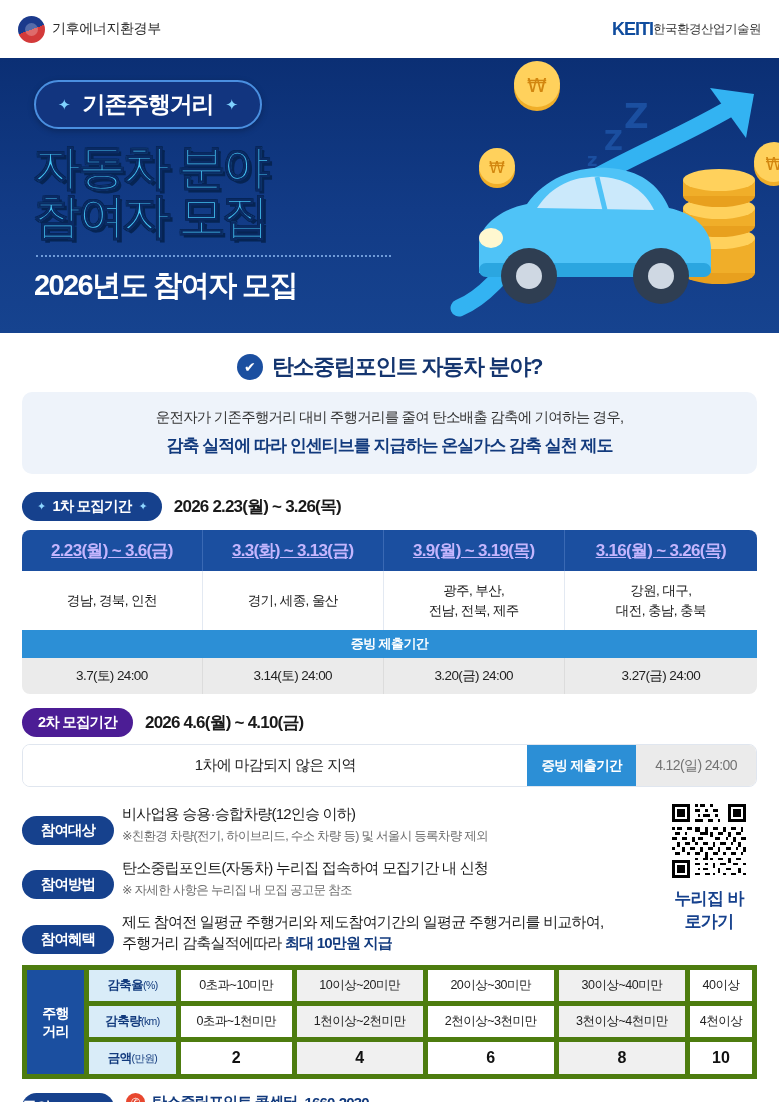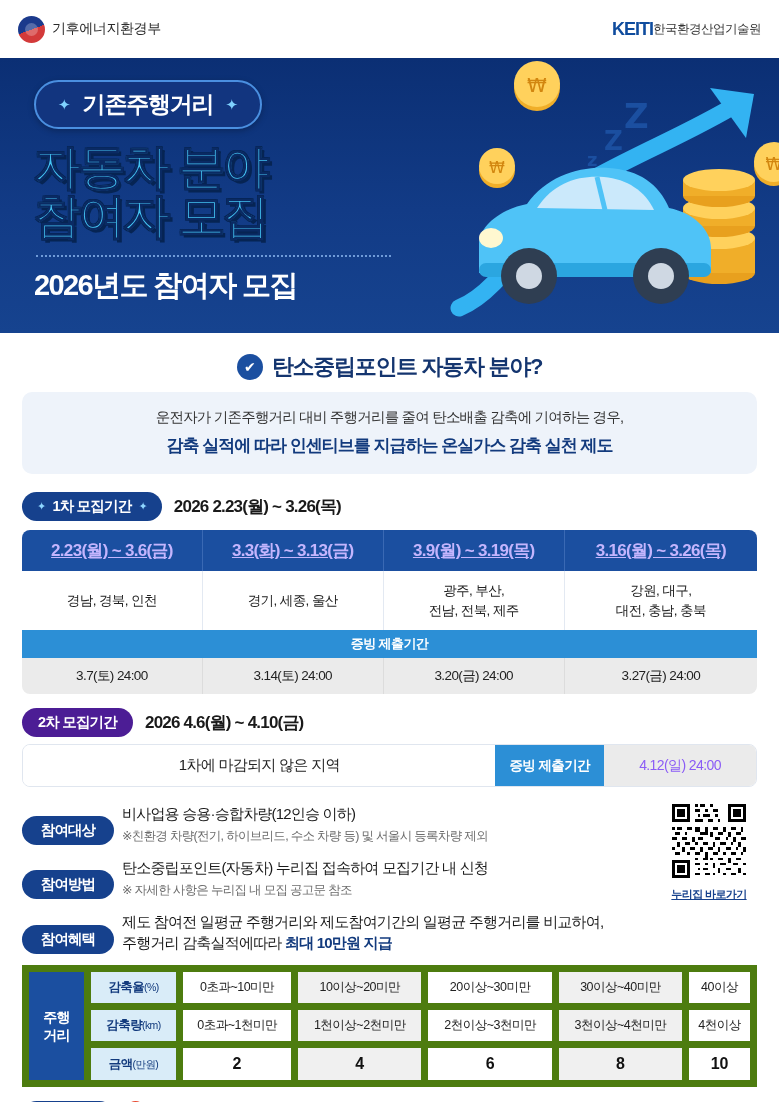--- a/index.html
+++ b/index.html
@@ -150,47 +150,47 @@
   .r2-left {
     flex: 1; background: #fff; display: flex; align-items: center; justify-content: center;
     font-size: 15px; color: #222; letter-spacing: -0.7px; padding: 11px 0;
   }
   .r2-mid {
     background: #2c8fd6; color: #fff; font-size: 13.5px; font-weight: bold;
     display: flex; align-items: center; justify-content: center;
     padding: 0 14px; letter-spacing: -0.6px; white-space: nowrap;
   }
   .r2-right {
-    background: #ebebeb; color: #8b5cf6; font-size: 14px;
+    background: #ebebeb; color: #737373; font-size: 14px;
     display: flex; align-items: center; justify-content: center;
-    width: 152px; letter-spacing: -0.6px;
+    width: 120px; letter-spacing: -0.6px;
   }
 
   
   .info-wrap { position: relative; margin-top: 15px; }
   .info-row { display: flex; align-items: flex-end; gap: 8px; margin-bottom: 11px; }
   .info-chip {
     background: #16418d; color: #fff; border-radius: 16px;
     padding: 5px 0; width: 92px; text-align: center; flex: none;
     font-size: 14.5px; font-weight: bold; letter-spacing: -0.9px;
   }
   .info-body { flex: 1; padding-top: 1px; }
   .info-main { font-size: 15px; color: #1a1a1a; letter-spacing: -0.8px; line-height: 1.45; }
   .info-main b { color: #123a7d; }
   .info-sub { font-size: 12.5px; color: #6d6d6d; letter-spacing: -0.7px; margin-top: 3px; }
 
   .qr-block {
     position: absolute; right: 6px; top: 2px; width: 84px; text-align: center;
   }
   .qr-img { width: 74px; height: 74px; margin: 0 auto; }
-  .qr-caption { font-size: 11px; font-weight: bold; color: #16418d; margin-top: 5px; letter-spacing: -0.6px; text-decoration: underline; }
+  .qr-caption { font-size: 17px; font-weight: bold; color: #16418d; margin-top: 5px; letter-spacing: -0.6px; }
 
   
   table.benefit { width: 100%; border-collapse: collapse; margin-top: 9px; }
-  table.benefit td, table.benefit th { border: 7px solid #4d7c0f; }
+  table.benefit td, table.benefit th { border: 5px solid #4d7c0f; }
   .bn-corner {
     background: #1b4fa0; color: #fff; font-size: 14px; font-weight: bold;
     width: 62px; text-align: center; line-height: 1.3; letter-spacing: -0.8px;
   }
   .bn-label {
     background: #d9ecf8; color: #123a7d; font-size: 12.5px; font-weight: bold;
     width: 92px; text-align: center; padding: 7px 0; letter-spacing: -0.6px;
   }
   .bn-label .unit { font-size: 10.5px; font-weight: normal; }
   .bn-cell {

